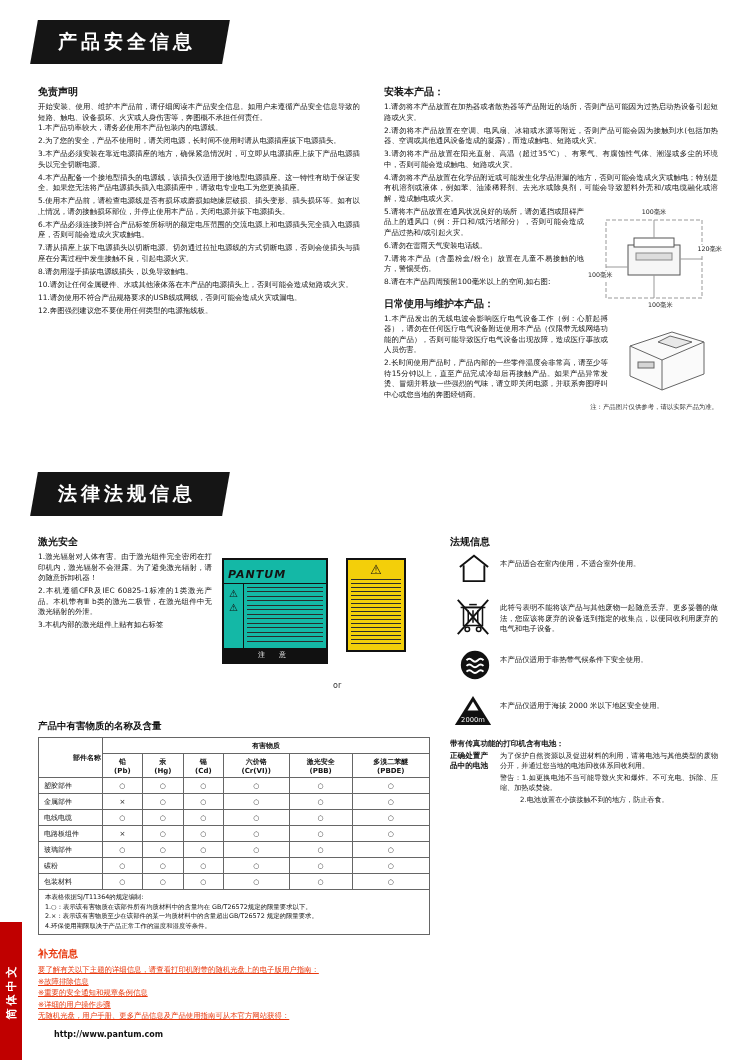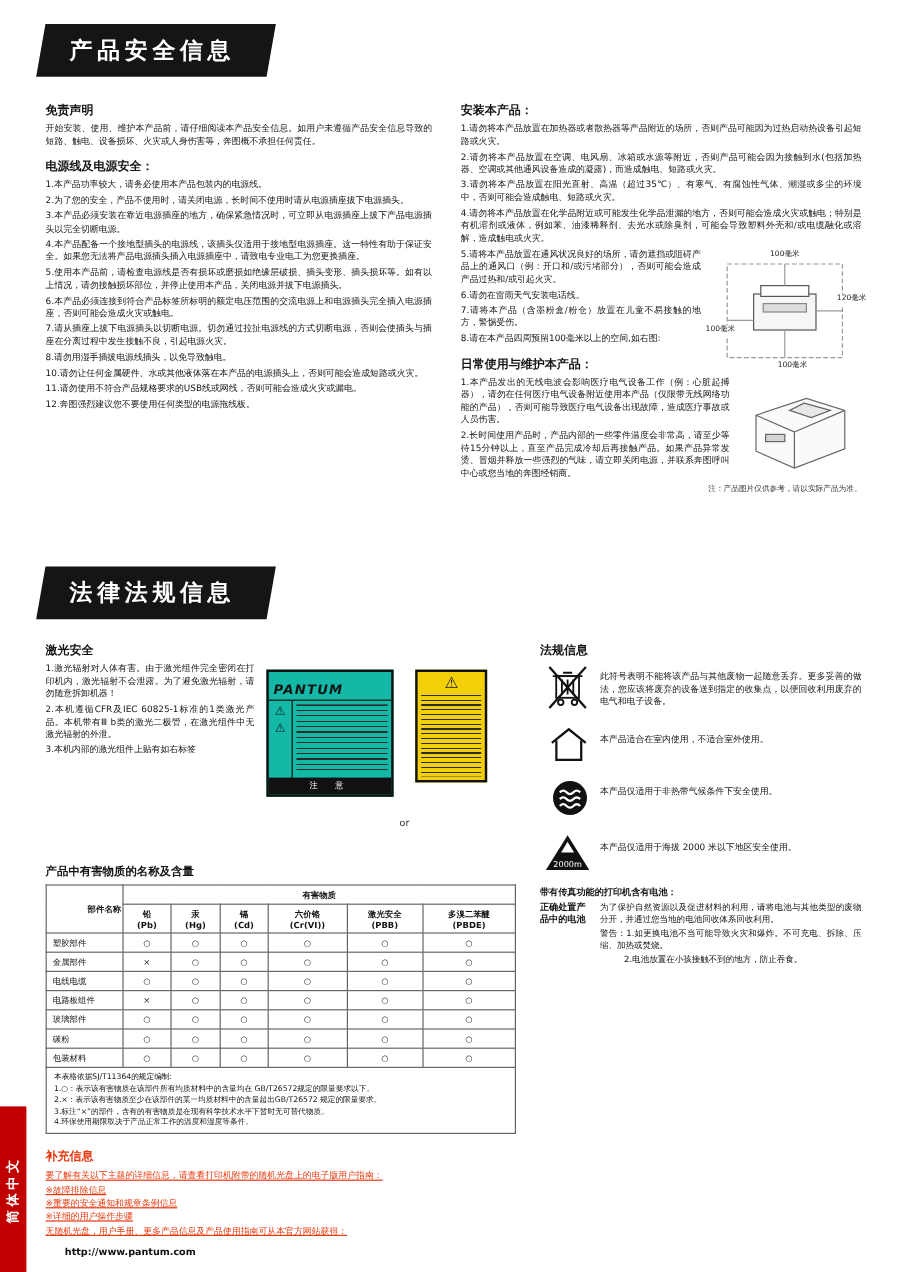--- a/index.html
+++ b/index.html
@@ -79,21 +79,20 @@
     
     <div class="banner">
       <span>产品安全信息</span>
     </div>
 
     
     <div class="cols">
       <div class="col-l">
         <h3 class="sec">免责声明</h3>
         <p class="body">开始安装、使用、维护本产品前，请仔细阅读本产品安全信息。如用户未遵循产品安全信息导致的短路、触电、设备损坏、火灾或人身伤害等，奔图概不承担任何责任。</p>
-        <h3 class="sec">电源线及电源安全：</h3>
         <ol>
           <li>1.本产品功率较大，请务必使用本产品包装内的电源线。</li>
           <li>2.为了您的安全，产品不使用时，请关闭电源，长时间不使用时请从电源插座拔下电源插头。</li>
           <li>3.本产品必须安装在靠近电源插座的地方，确保紧急情况时，可立即从电源插座上拔下产品电源插头以完全切断电源。</li>
           <li>4.本产品配备一个接地型插头的电源线，该插头仅适用于接地型电源插座。这一特性有助于保证安全。如果您无法将产品电源插头插入电源插座中，请致电专业电工为您更换插座。</li>
           <li>5.使用本产品前，请检查电源线是否有损坏或磨损如绝缘层破损、插头变形、插头损坏等。如有以上情况，请勿接触损坏部位，并停止使用本产品，关闭电源并拔下电源插头。</li>
           <li>6.本产品必须连接到符合产品标签所标明的额定电压范围的交流电源上和电源插头完全插入电源插座，否则可能会造成火灾或触电。</li>
           <li>7.请从插座上拔下电源插头以切断电源。切勿通过拉扯电源线的方式切断电源，否则会使插头与插座在分离过程中发生接触不良，引起电源火灾。</li>
           <li>8.请勿用湿手插拔电源线插头，以免导致触电。</li>
           <li>10.请勿让任何金属硬件、水或其他液体落在本产品的电源插头上，否则可能会造成短路或火灾。</li>
@@ -278,37 +277,48 @@
                 <td>○</td>
                 <td>○</td>
                 <td>○</td>
               </tr>
             </tbody>
         </table>
         <div class="notes-box">
           <p>本表格依据SJ/T11364的规定编制:</p>
           <p>1.○：表示该有害物质在该部件所有均质材料中的含量均在 GB/T26572规定的限量要求以下。</p>
           <p>2.×：表示该有害物质至少在该部件的某一均质材料中的含量超出GB/T26572 规定的限量要求。</p>
-          <p>3.标注“×”的部件，含有的有害物质是在现有科学技术水平下暂时无可替代物质。</p>
           <p>4.环保使用期限取决于产品正常工作的温度和湿度等条件。</p>
         </div>
 
         <div class="supp">
           <h3 class="supp-title">补充信息</h3>
           <p>要了解有关以下主题的详细信息，请查看打印机附带的随机光盘上的电子版用户指南：</p>
           <p>※故障排除信息</p>
           <p>※重要的安全通知和规章条例信息</p>
           <p>※详细的用户操作步骤</p>
           <p>无随机光盘，用户手册、更多产品信息及产品使用指南可从本官方网站获得：</p>
           <a class="url" href="#">http://www.pantum.com</a>
         </div>
       </div>
 
       <div class="row2-r">
         <h3 class="sec">法规信息</h3>
+
+        <div class="reg-row">
+          <div class="reg-icon">
+            <svg viewBox="0 0 38 34" width="36" height="32">
+              <g stroke="#111" fill="none" stroke-width="2">
+                <polyline points="4,16 19,4 34,16"></polyline>
+                <polyline points="8,14 8,31 30,31 30,14"></polyline>
+              </g>
+            </svg>
+          </div>
+          <p class="reg-text">本产品适合在室内使用，不适合室外使用。</p>
+        </div>
 
         <div class="reg-row">
           <div class="reg-icon">
             <svg viewBox="0 0 40 42" width="38" height="40">
               <g stroke="#111" fill="none" stroke-width="1.6">
                 <rect x="10" y="12" width="20" height="19"></rect>
                 <line x1="15" y1="15" x2="15" y2="28"></line>
                   <line x1="20" y1="15" x2="20" y2="28"></line>
                   <line x1="25" y1="15" x2="25" y2="28"></line>
                 <line x1="7" y1="12" x2="33" y2="12"></line>
@@ -318,32 +328,20 @@
                 <line x1="4" y1="40" x2="36" y2="4" stroke-width="2"></line>
                 <line x1="4" y1="4" x2="36" y2="40" stroke-width="2"></line>
               </g>
             </svg>
           </div>
           <p class="reg-text">此符号表明不能将该产品与其他废物一起随意丢弃。更多妥善的做法，您应该将废弃的设备送到指定的收集点，以便回收利用废弃的电气和电子设备。</p>
         </div>
 
         <div class="reg-row">
           <div class="reg-icon">
-            <svg viewBox="0 0 38 34" width="36" height="32">
-              <g stroke="#111" fill="none" stroke-width="2">
-                <polyline points="4,16 19,4 34,16"></polyline>
-                <polyline points="8,14 8,31 30,31 30,14"></polyline>
-              </g>
-            </svg>
-          </div>
-          <p class="reg-text">本产品适合在室内使用，不适合室外使用。</p>
-        </div>
-
-        <div class="reg-row">
-          <div class="reg-icon">
             <svg viewBox="0 0 36 36" width="34" height="34">
               <circle cx="18" cy="18" r="15" fill="#111"></circle>
               <g stroke="#fff" stroke-width="2" fill="none">
                 <path d="M9 13 q3 -3 6 0 t6 0 t6 0"></path>
                 <path d="M9 19 q3 -3 6 0 t6 0 t6 0"></path>
                 <path d="M9 25 q3 -3 6 0 t6 0 t6 0"></path>
               </g>
             </svg>
           </div>
           <p class="reg-text">本产品仅适用于非热带气候条件下安全使用。</p>

